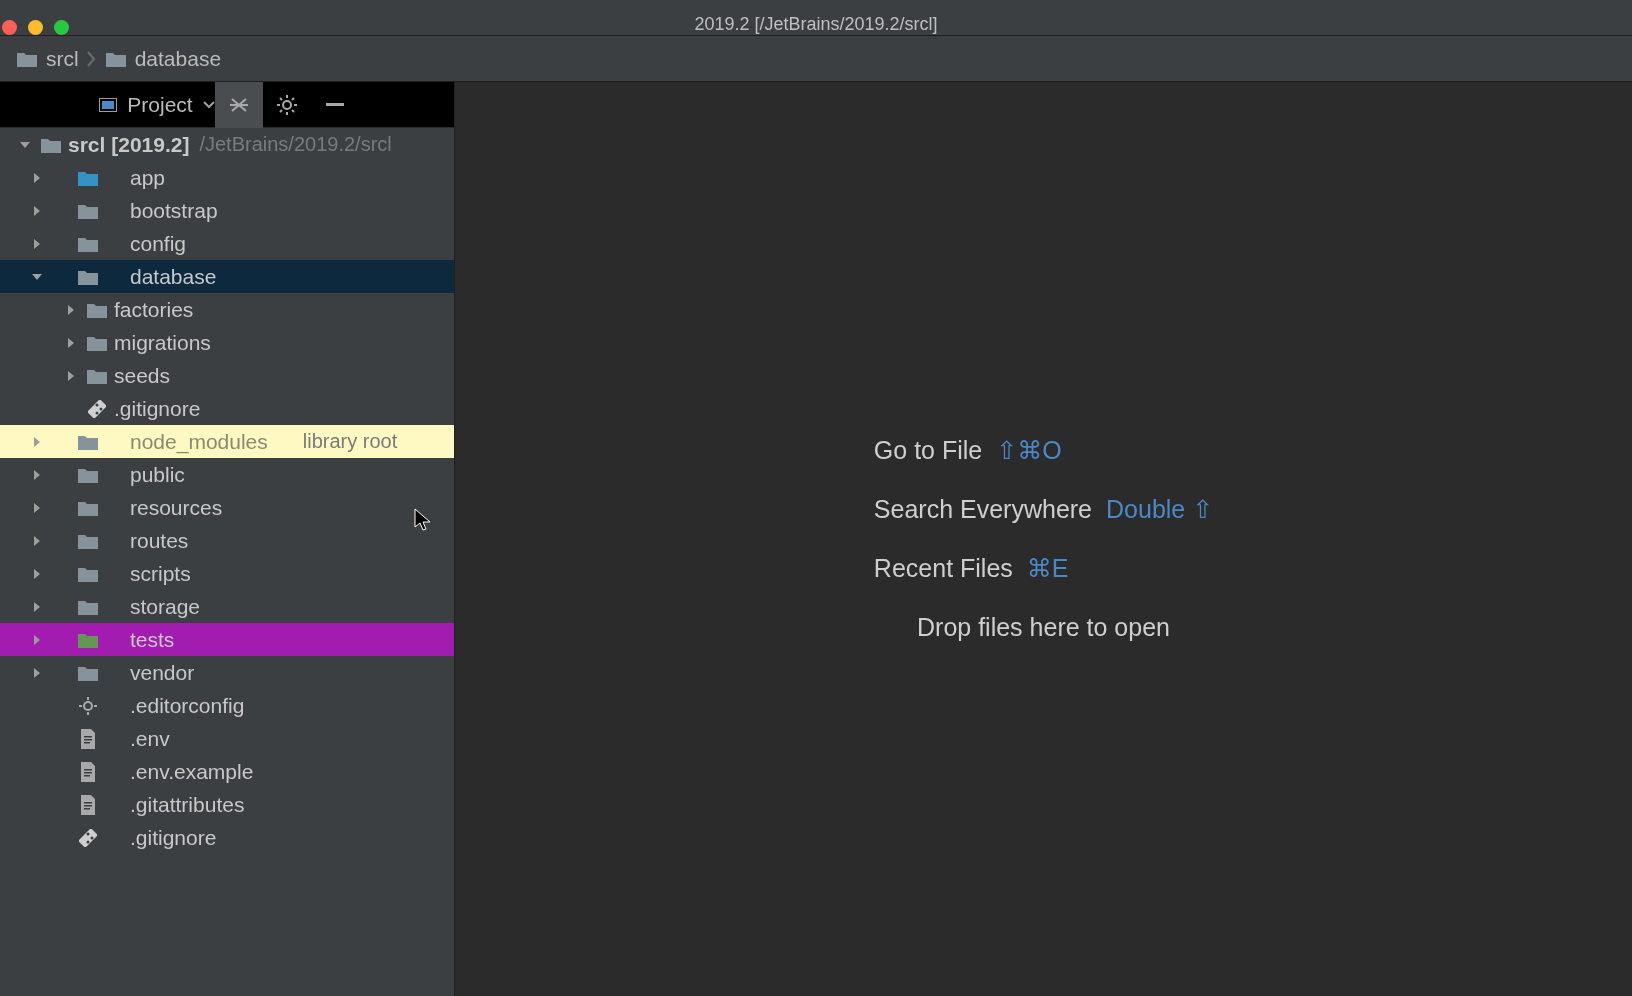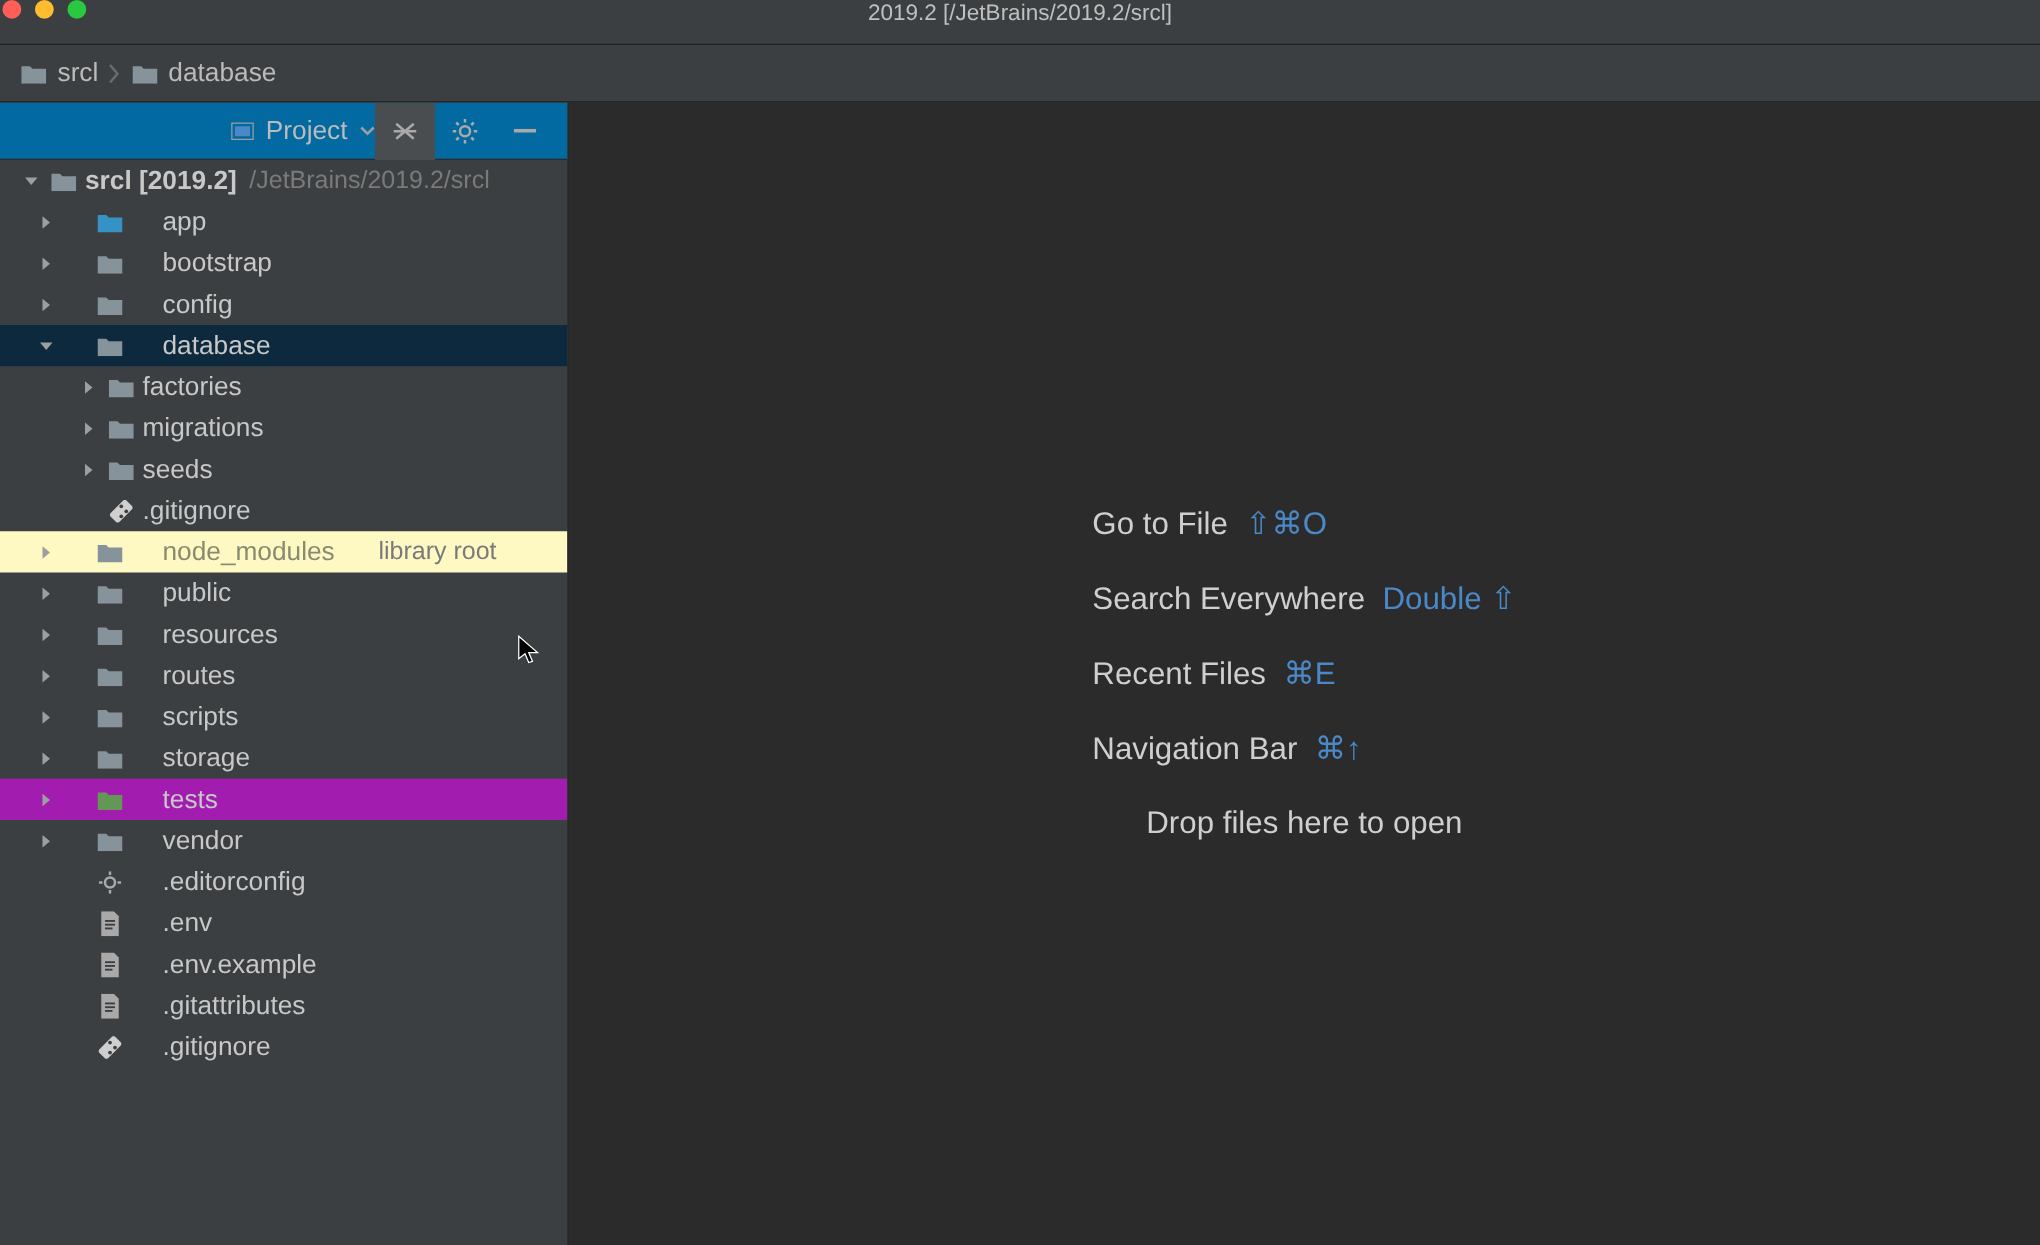--- a/index.html
+++ b/index.html
@@ -1,33 +1,33 @@
 <!DOCTYPE html>
 <html><head>
 <meta charset="utf-8">
 <style>
   * { margin:0; padding:0; box-sizing:border-box; font-family:-apple-system,BlinkMacSystemFont,"Segoe UI",sans-serif; }
   body { background:#2B2B2B; color:#BBBBBB; width:1632px; height:996px; overflow:hidden; }
 
   
-  .titlebar { height:36px; background:#3C3F41; display:flex; align-items:flex-start; padding:0 2px; border-bottom:1px solid #202020; }
+  .titlebar { height:36px; background:#3C3F41; display:flex; align-items:flex-end; padding:0 2px; border-bottom:1px solid #202020; }
   .traffic { display:flex; gap:11px; }
   .dot { width:15px; height:15px; border-radius:50%; }
   .dot.red{background:#FF5F57;} .dot.yellow{background:#FEBC2E;} .dot.green{background:#28C840;}
   .title { position:absolute; left:50%; transform:translateX(-50%); color:#BFBFBF; font-size:18px; }
 
   
   .navbar { height:46px; background:#3C3F41; display:flex; align-items:center; padding:0 16px; border-bottom:1px solid #202020; gap:8px; }
   .crumb { display:flex; align-items:center; gap:8px; font-size:21px; color:#BBBBBB; }
 
   .main { display:flex; height:calc(996px - 36px - 46px); }
 
   
   .sidebar { width:455px; background:#3C3F41; border-right:1px solid #202020; display:flex; flex-direction:column; overflow:hidden; }
-  .sb-header { height:46px; display:flex; align-items:center; justify-content:flex-end; background:#0369a1; padding:0 10px 0 14px; border-bottom:1px solid #2B2B2B; }
+  .sb-header { height:46px; display:flex; align-items:center; justify-content:center; background:#000000; padding:0 10px 0 14px; border-bottom:1px solid #2B2B2B; }
   .sb-header-left { display:flex; align-items:center; gap:10px; font-size:21px; color:#BBBBBB; }
   .sb-header-right { display:flex; align-items:center; gap:0; }
   .sb-ico-btn { width:48px; height:46px; display:flex; align-items:center; justify-content:center; color:#9E9E9E; }
   .sb-target { background:#4A4D4F; }
 
   .tree { flex:1; overflow:auto; font-size:21px; }
   .row { display:flex; align-items:center; height:33px; padding-left:6px; gap:6px; white-space:nowrap; }
   .row.depth0{padding-left:16px;}
   .row.depth1{padding-left:28px;gap:31px;}
   .row.depth2{padding-left:62px;}
@@ -459,24 +459,20 @@
         <span class="sc">⇧⌘O</span>
       </div>
       <div class="hint">
         <span class="lbl">Search Everywhere</span>
         <span class="sc">Double ⇧</span>
       </div>
       <div class="hint">
         <span class="lbl">Recent Files</span>
         <span class="sc">⌘E</span>
       </div>
-      <div class="hint">
-        <span class="lbl">Navigation Bar</span>
-        <span class="sc">⌘↑</span>
-      </div>
       <div class="hint center">
         <span class="lbl">Drop files here to open</span>
       </div>
     </div>
   </div>
 </div>
 
 <div class="cursor">
   <svg width="18" height="24">
       <path d="M1 1l0 18 5-4 3 7 3-1-3-7 7 0z" fill="#000" stroke="#fff" stroke-width="1"></path>

